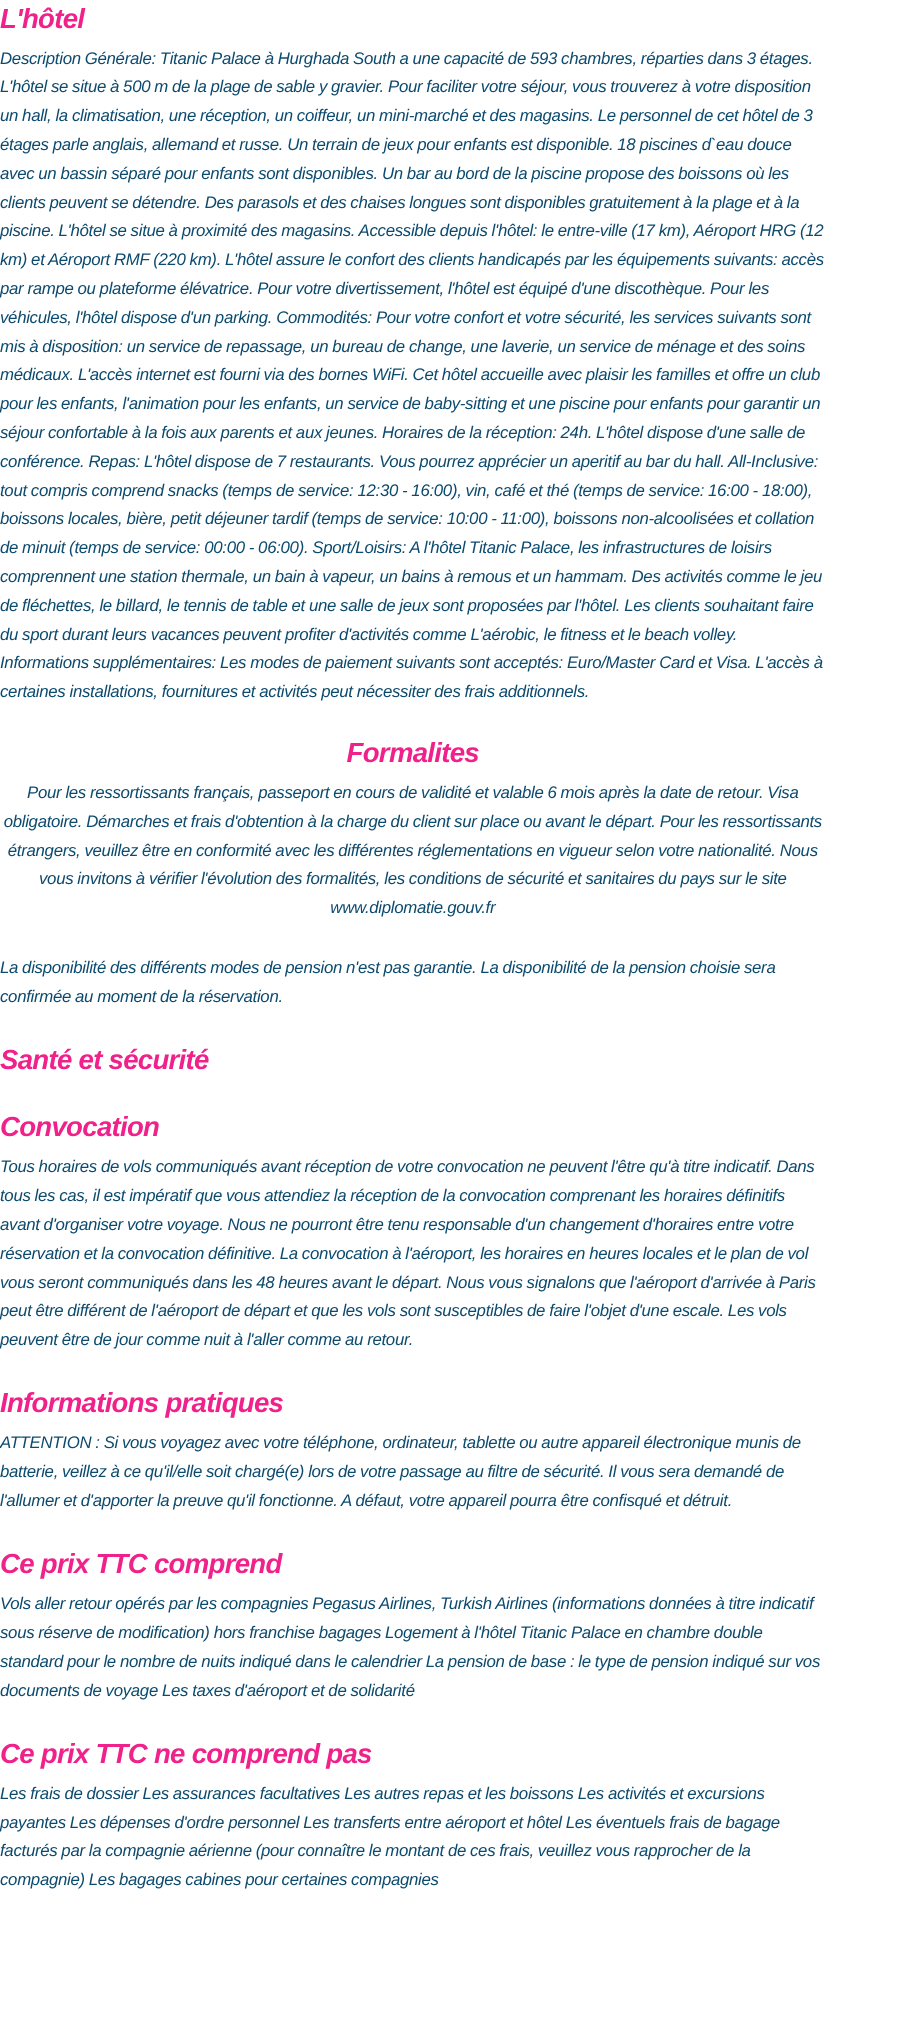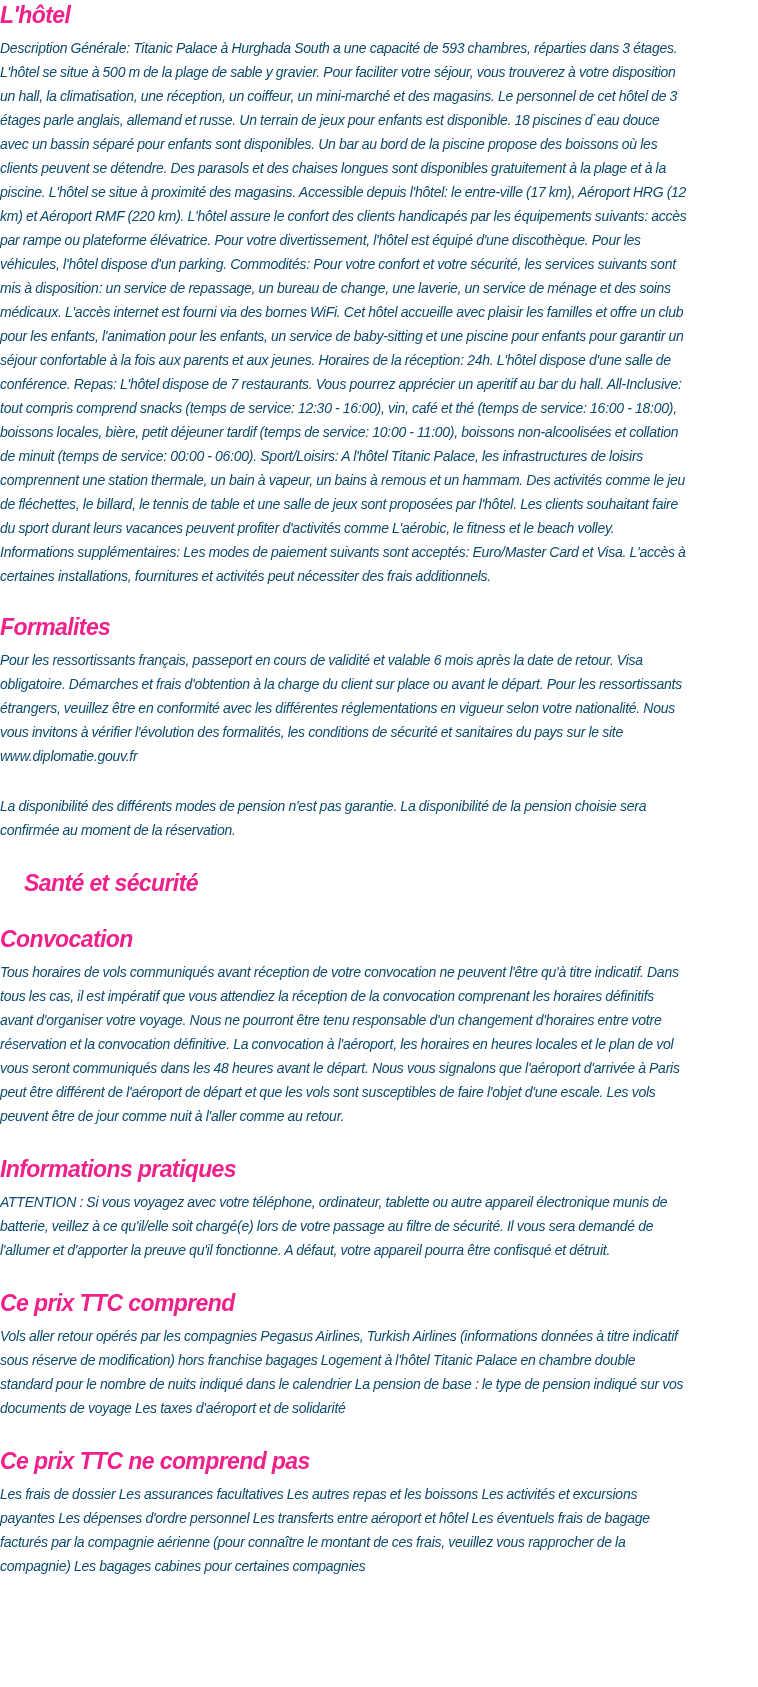--- a/index.html
+++ b/index.html
@@ -37,23 +37,23 @@
       font-style: italic;
       font-size: 14px;
       line-height: 24px;
       margin: 6px 0 0 0;
       color: #0c4a6e;
       letter-spacing: -0.25px;
       word-spacing: -0.3px;
     }
     .s0 { padding-top: 0px; }
     .s0 h2 { margin-top: 0; }
-    .s1 { margin-top: 24px; }
+    .s1 { margin-top: 24px; text-align: center; }
     .s2 { margin-top: 26px; }
-    .s3 { margin-top: 26px; padding-left: 24px; }
+    .s3 { margin-top: 26px; }
     .s4 { margin-top: 26px; }
     .s5 { margin-top: 26px; }
     .s6 { margin-top: 26px; }
     .s7 { margin-top: 26px; }
   </style>
 </head>
 <body>
 
 <div class="page">
 

